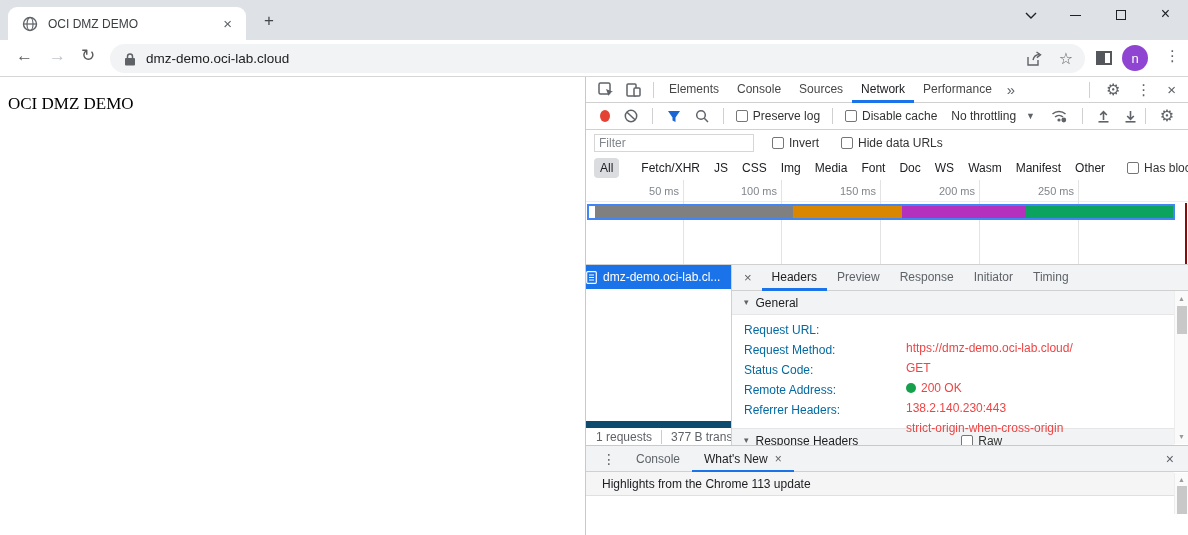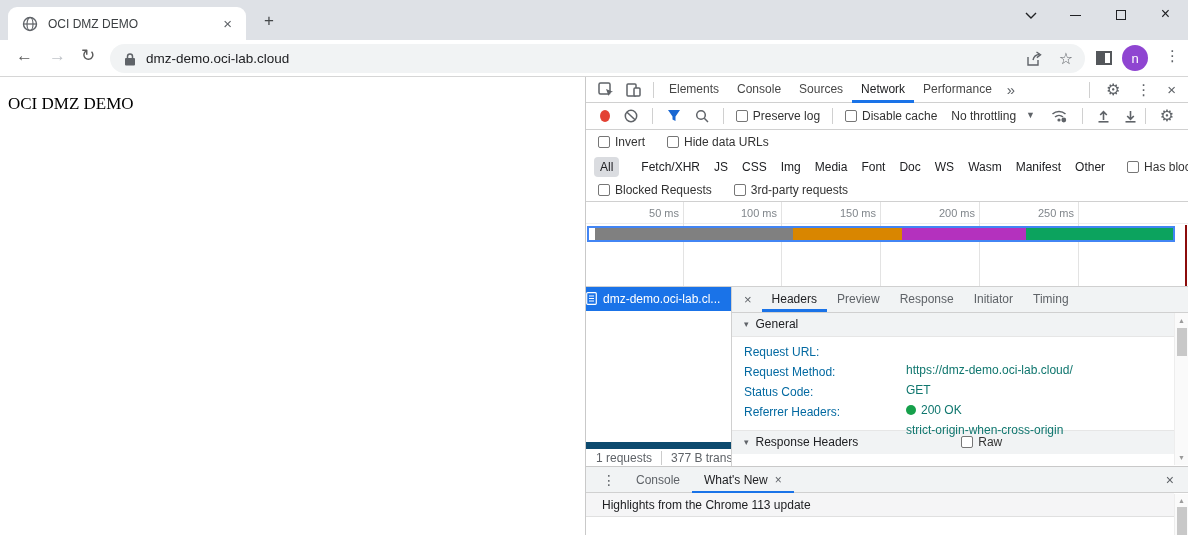--- a/index.html
+++ b/index.html
@@ -88,21 +88,21 @@
   .details-tabs { height:26px; background:#f1f3f4; border-bottom:1px solid #d0d0d0; display:flex; align-items:center; }
   .details-close { padding:0 10px 0 12px; color:#5f6368; font-size:13px; }
   .d-tab { padding:5px 10px 3px; color:#5f6368; border-bottom:3px solid transparent; height:26px; display:flex; align-items:center; }
   .d-tab.active { color:#202124; border-bottom-color:#1a73e8; }
   .details-body { position:absolute; top:26px; left:0; right:14px; bottom:0; overflow:hidden; }
   .section-hdr { height:24px; background:#f1f3f4; border-bottom:1px solid #e6e6e6; display:flex; align-items:center; padding-left:12px; color:#202124; gap:7px; }
   .tri { font-size:9px; color:#5f6368; }
   .kv-rows { margin-top:5px; }
   .kv-row { height:20px; display:flex; align-items:center; }
   .kv-label { width:174px; flex:none; padding-left:12px; color:#0369a1; }
-  .kv-value { color:#0f766e; display:flex; align-items:center; gap:5px;margin-top:36px; }
+  .kv-value { color:#ef4444; display:flex; align-items:center; gap:5px;margin-top:36px; }
   .status-dot { width:10px; height:10px; border-radius:50%; background:#16a04b; display:inline-block; }
   .resp-hdr-row { margin-top:8px; height:24px; background:#f1f3f4; border-top:1px solid #e6e6e6; display:flex; align-items:center; padding-left:12px; gap:7px; color:#202124; }
   .resp-raw { margin-left:96px; display:flex; align-items:center; gap:5px; color:#333; }
 
   .v-scrollbar { position:absolute; top:26px; right:0; bottom:1px; width:14px; background:#fafafa; border-left:1px solid #ededed; }
   .sb-arrow { position:absolute; left:0; right:0; text-align:center; font-size:7px; color:#9a9a9a; }
   .sb-thumb { position:absolute; left:2px; width:10px; background:#c8c8c8; }
 
   
   .drawer { position:relative; height:69px; border-top:1px solid #c9c9c9; }
@@ -257,20 +257,21 @@
         <svg width="13" height="14" viewBox="0 0 13 14">
             <path d="M6.5 2 V10 M3.2 7 L6.5 10.4 L9.8 7" fill="none" stroke="#5f6368" stroke-width="1.6"></path>
             <line x1="1.5" y1="12.8" x2="11.5" y2="12.8" stroke="#5f6368" stroke-width="1.6"></line>
           </svg>
       </span>
       <span class="sep" style="margin-left:auto"></span>
       <span class="icon-btn gear glyph">⚙</span>
     </div>
 
     <div class="filter-row">
+      <input class="filter-input" placeholder="Filter" style="">
       <span class="cb-label">
           <span class="cb"></span>
           <span>Invert</span>
         </span>
       <span class="cb-label">
           <span class="cb"></span>
           <span>Hide data URLs</span>
         </span>
     </div>
 
@@ -287,30 +288,20 @@
       <span class="type-pill">WS</span>
       <span class="type-pill">Wasm</span>
       <span class="type-pill">Manifest</span>
       <span class="type-pill">Other</span>
       <span class="cb-label">
           <span class="cb"></span>
           <span>Has blocked cookies</span>
         </span>
     </div>
 
-    <div class="blocked-row">
-      <span class="cb-label">
-          <span class="cb"></span>
-          <span>Blocked Requests</span>
-        </span>
-      <span class="cb-label">
-          <span class="cb"></span>
-          <span>3rd-party requests</span>
-        </span>
-    </div>
 
     <div class="overview">
       <div class="ruler"></div>
       <div class="gridline" style="left: 97px;"></div>
         <div class="gridline" style="left: 195px;"></div>
         <div class="gridline" style="left: 294px;"></div>
         <div class="gridline" style="left: 393px;"></div>
         <div class="gridline" style="left: 492px;"></div>
         <div id="gridlines"></div>
       <span class="tick-label" style="left:23px">50 ms</span>
@@ -373,20 +364,24 @@
               <span class="kv-value">GET</span>
             </div>
             <div class="kv-row">
               <span class="kv-label">Status Code:</span>
               <span class="kv-value">
                   <span class="status-dot"></span>
                   <span>200 OK</span>
                 </span>
             </div>
             <div class="kv-row">
+              <span class="kv-label">Remote Address:</span>
+              <span class="kv-value">138.2.140.230:443</span>
+            </div>
+            <div class="kv-row">
               <span class="kv-label">Referrer Headers:</span>
               <span class="kv-value">strict-origin-when-cross-origin</span>
             </div>
           </div>
           <div class="resp-hdr-row">
             <span class="tri glyph">▾</span>
             <span>Response Headers</span>
             <span class="resp-raw">
                 <span class="cb"></span>
                 <span>Raw</span>

